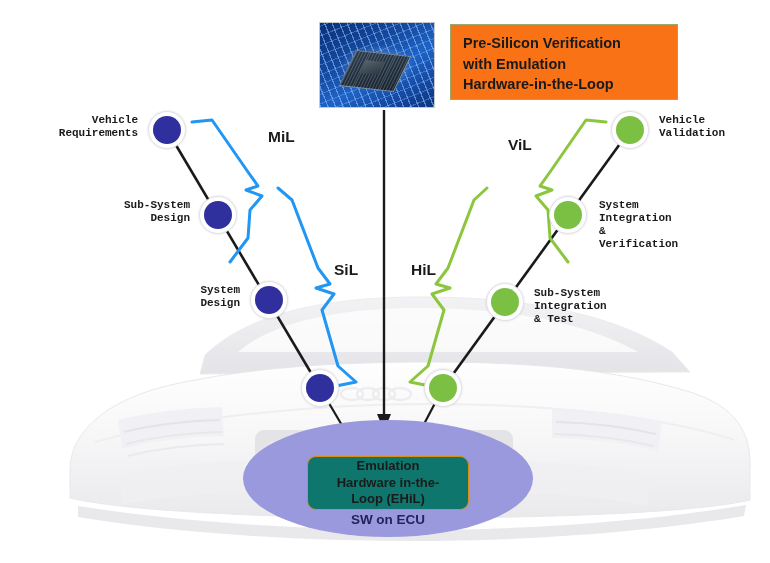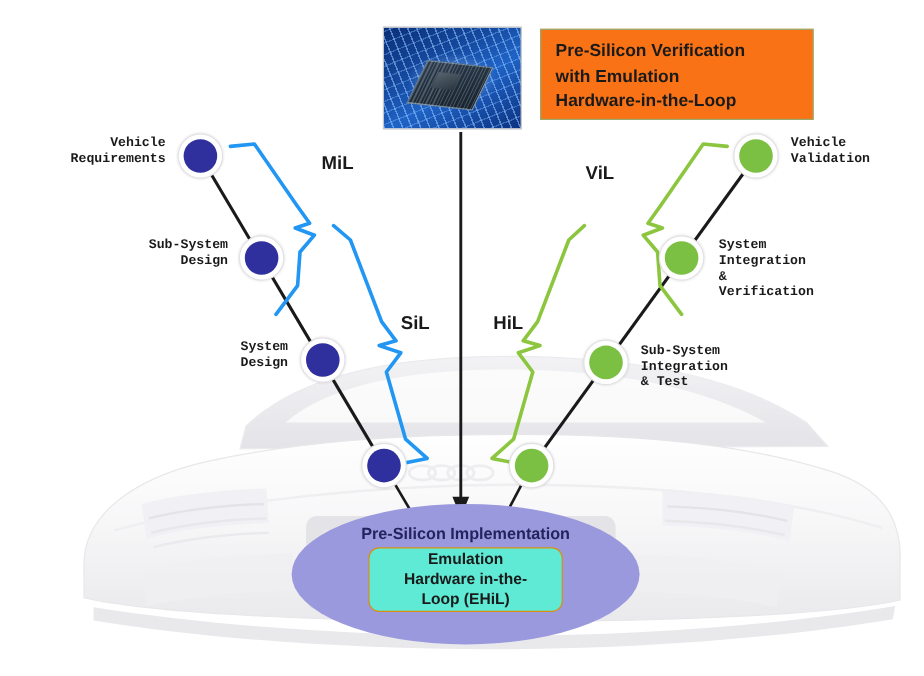--- a/index.html
+++ b/index.html
@@ -124,21 +124,21 @@
     font-weight: bold;
     color: #23235e;
   }
   #ehil-box {
     position: absolute;
     left: 307px;
     top: 456px;
     width: 162px;
     height: 54px;
     border-radius: 9px;
-    background: #5eead4;
+    background: #0f766e;
     border: 1px solid #d98f12;
     box-sizing: border-box;
     display: flex;
     align-items: center;
     justify-content: center;
   }
   #ehil-box .ehil-text {
     font-size: 13px;
     font-weight: bold;
     color: #1a1a1a;
@@ -313,26 +313,26 @@
 Integration
 &amp; Test</div>
 
 
   <div class="lbl stage-lbl" style="left:247px; top:128px;margin-left:21px;">MiL</div>
 
   <div class="lbl stage-lbl" style="left:322px; top:261px;margin-left:12px;">SiL</div>
 
   <div class="lbl stage-lbl" style="left:411px; top:261px;">HiL</div>
 
-  <div class="lbl stage-lbl" style="left:488px; top:136px;">ViL</div>
+  <div class="lbl stage-lbl" style="left:508px; top:136px;">ViL</div>
 
   <div id="impl-ellipse"></div>
 
-  <div id="impl-title">Pre-Silicon Implementation</div>
 
   <div id="ehil-box">
     <div class="ehil-text">Emulation
 Hardware in-the-
 Loop (EHiL)</div>
   </div>
 
+  <div id="sw-on-ecu">SW on ECU</div>
 
 </div>
 
 </body></html>

